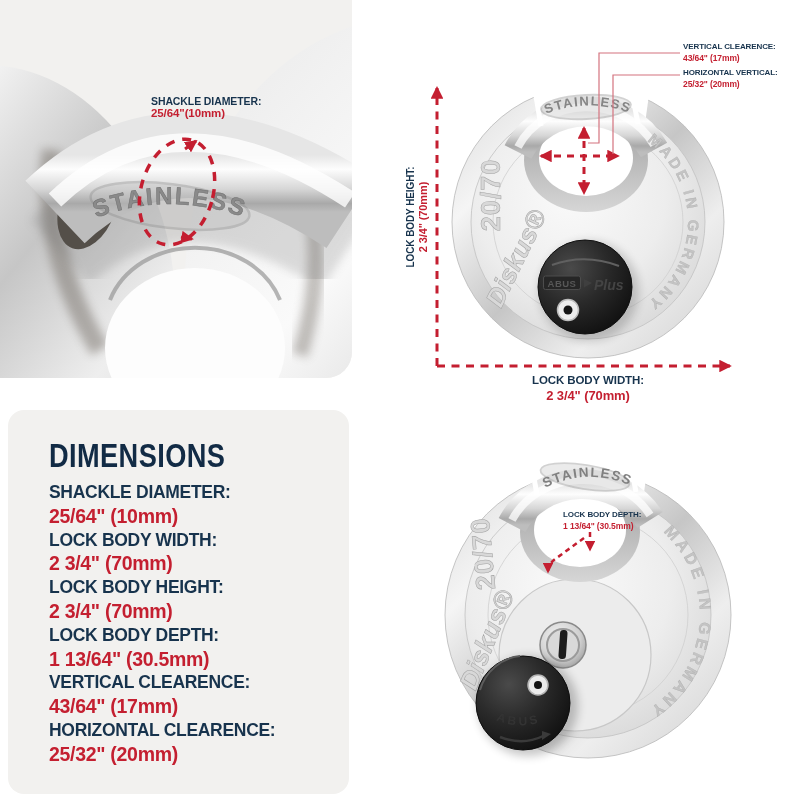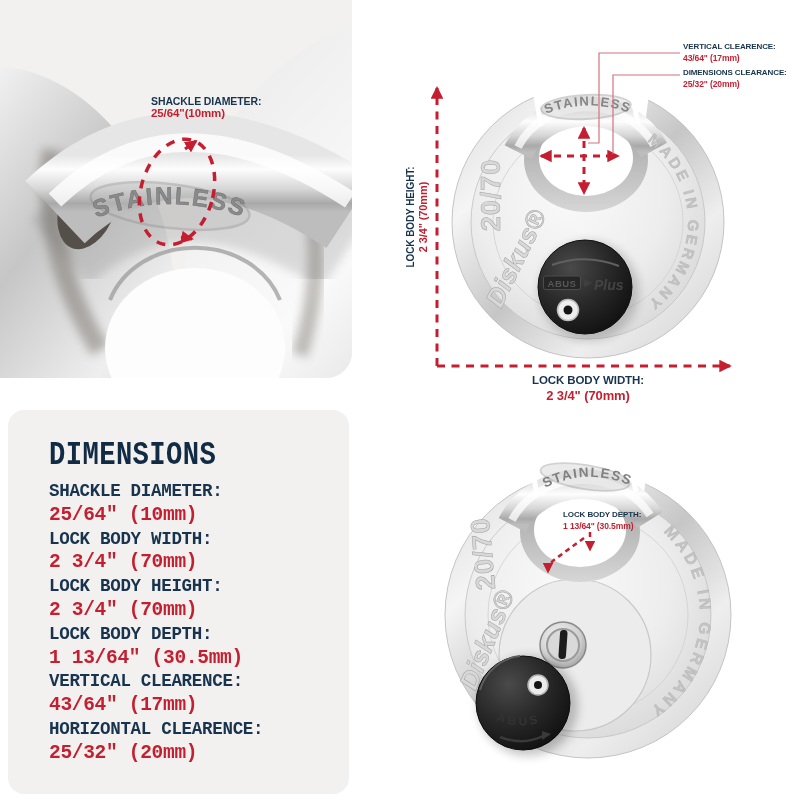--- a/index.html
+++ b/index.html
@@ -1,21 +1,21 @@
 <!DOCTYPE html>
 <html><head>
 <meta charset="utf-8">
 <style>
   html,body{margin:0;padding:0;background:#ffffff;}
   .canvas{position:relative;width:800px;height:800px;background:#ffffff;overflow:hidden;
           font-family:"Liberation Sans",sans-serif;}
   .card{position:absolute;background:#f2f1ef;}
   .card-tl{left:0;top:0;width:352px;height:378px;border-radius:0 0 26px 0;overflow:hidden;}
   .card-bl{left:8px;top:410px;width:341px;height:384px;border-radius:16px;
-           box-sizing:border-box;padding:26px 18px 0 41px;font-family:Liberation Mono, monospace;}
+           box-sizing:border-box;padding:26px 18px 0 41px;}
   svg{display:block;}
   .abs{position:absolute;z-index:5;}
   .lbl{color:#17334d;font-weight:700;letter-spacing:-0.1px;}
   .val{color:#c41f30;font-weight:700;letter-spacing:-0.1px;}
   
   .note-tl{left:151px;top:95px;line-height:12px;}
   .note-tl .lbl{font-size:10.5px;}
   .note-tl .val{font-size:11.5px;}
   
   .note-clr{line-height:10.5px;}
@@ -176,21 +176,21 @@
 
   <div class="abs vlabel">
     <div class="lbl">LOCK BODY HEIGHT:</div>
     <div class="val">2 3/4" (70mm)</div>
   </div>
   <div class="abs note-clr note-clr1">
     <div class="lbl">VERTICAL CLEARENCE:</div>
     <div class="val">43/64" (17mm)</div>
   </div>
   <div class="abs note-clr note-clr2">
-    <div class="lbl">DIMENSIONS CLEARANCE:</div>
+    <div class="lbl">HORIZONTAL VERTICAL:</div>
     <div class="val">25/32" (20mm)</div>
   </div>
   <div class="abs wlabel">
     <div class="lbl">LOCK BODY WIDTH:</div>
     <div class="val">2 3/4" (70mm)</div>
   </div>
 
   <div class="card card-bl">
     <h2 class="dim-title">DIMENSIONS</h2>
     <div>

